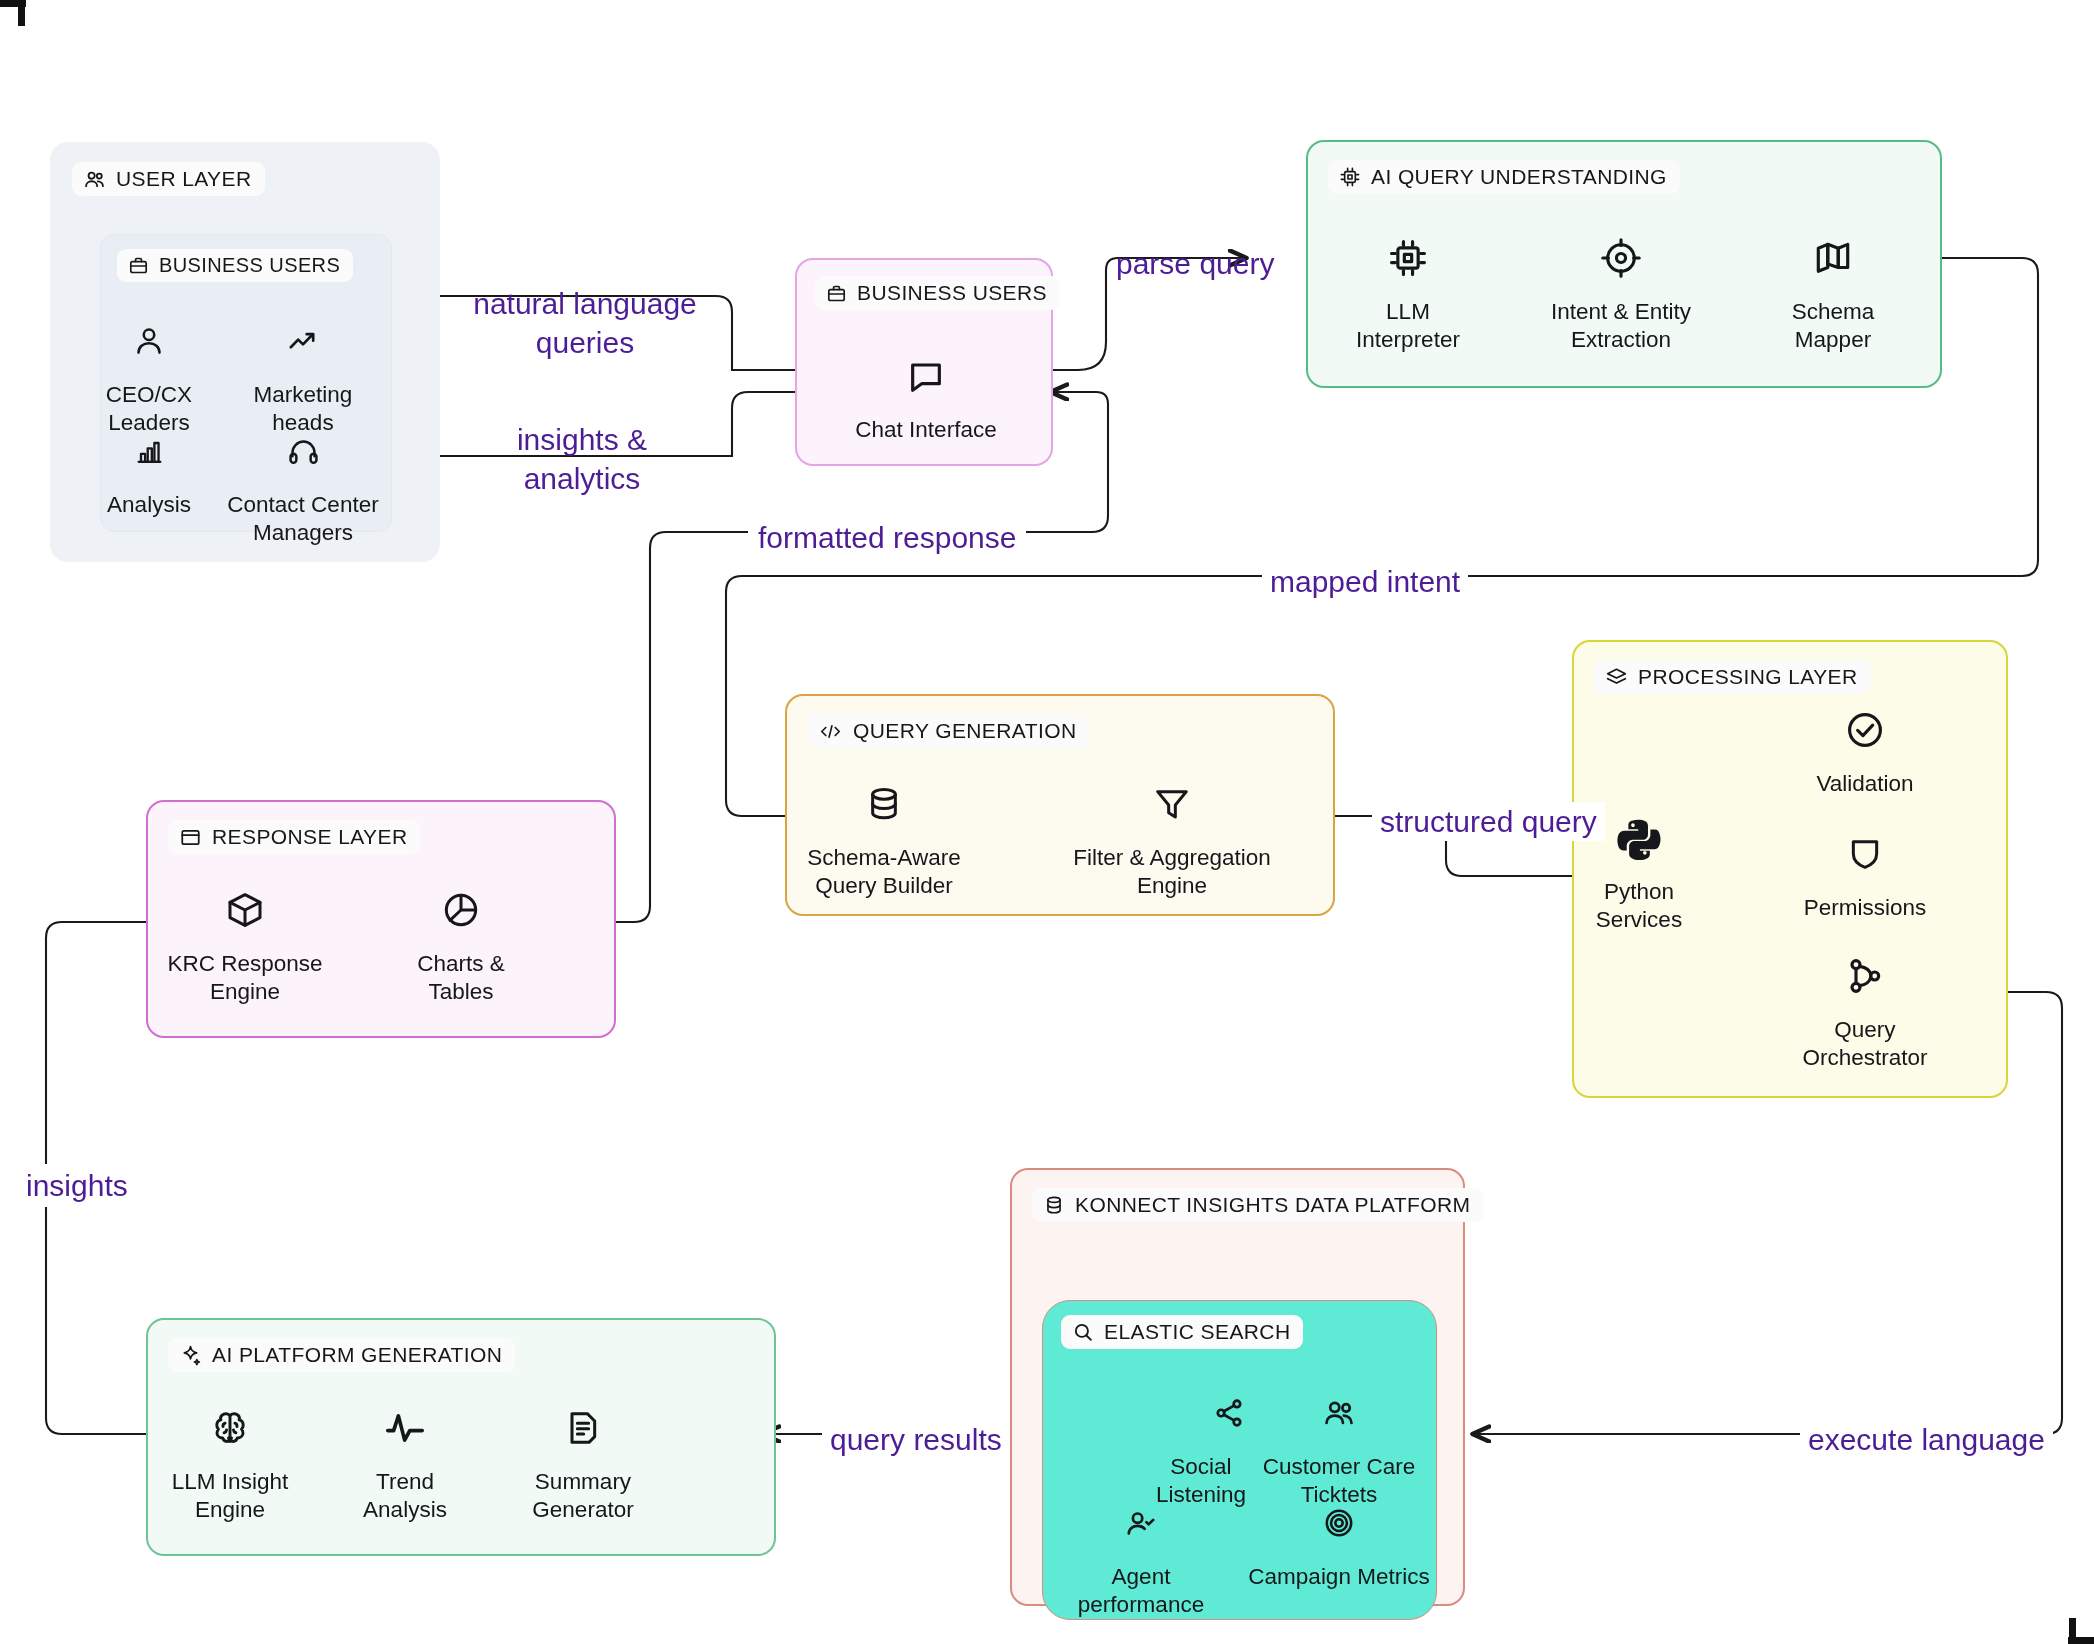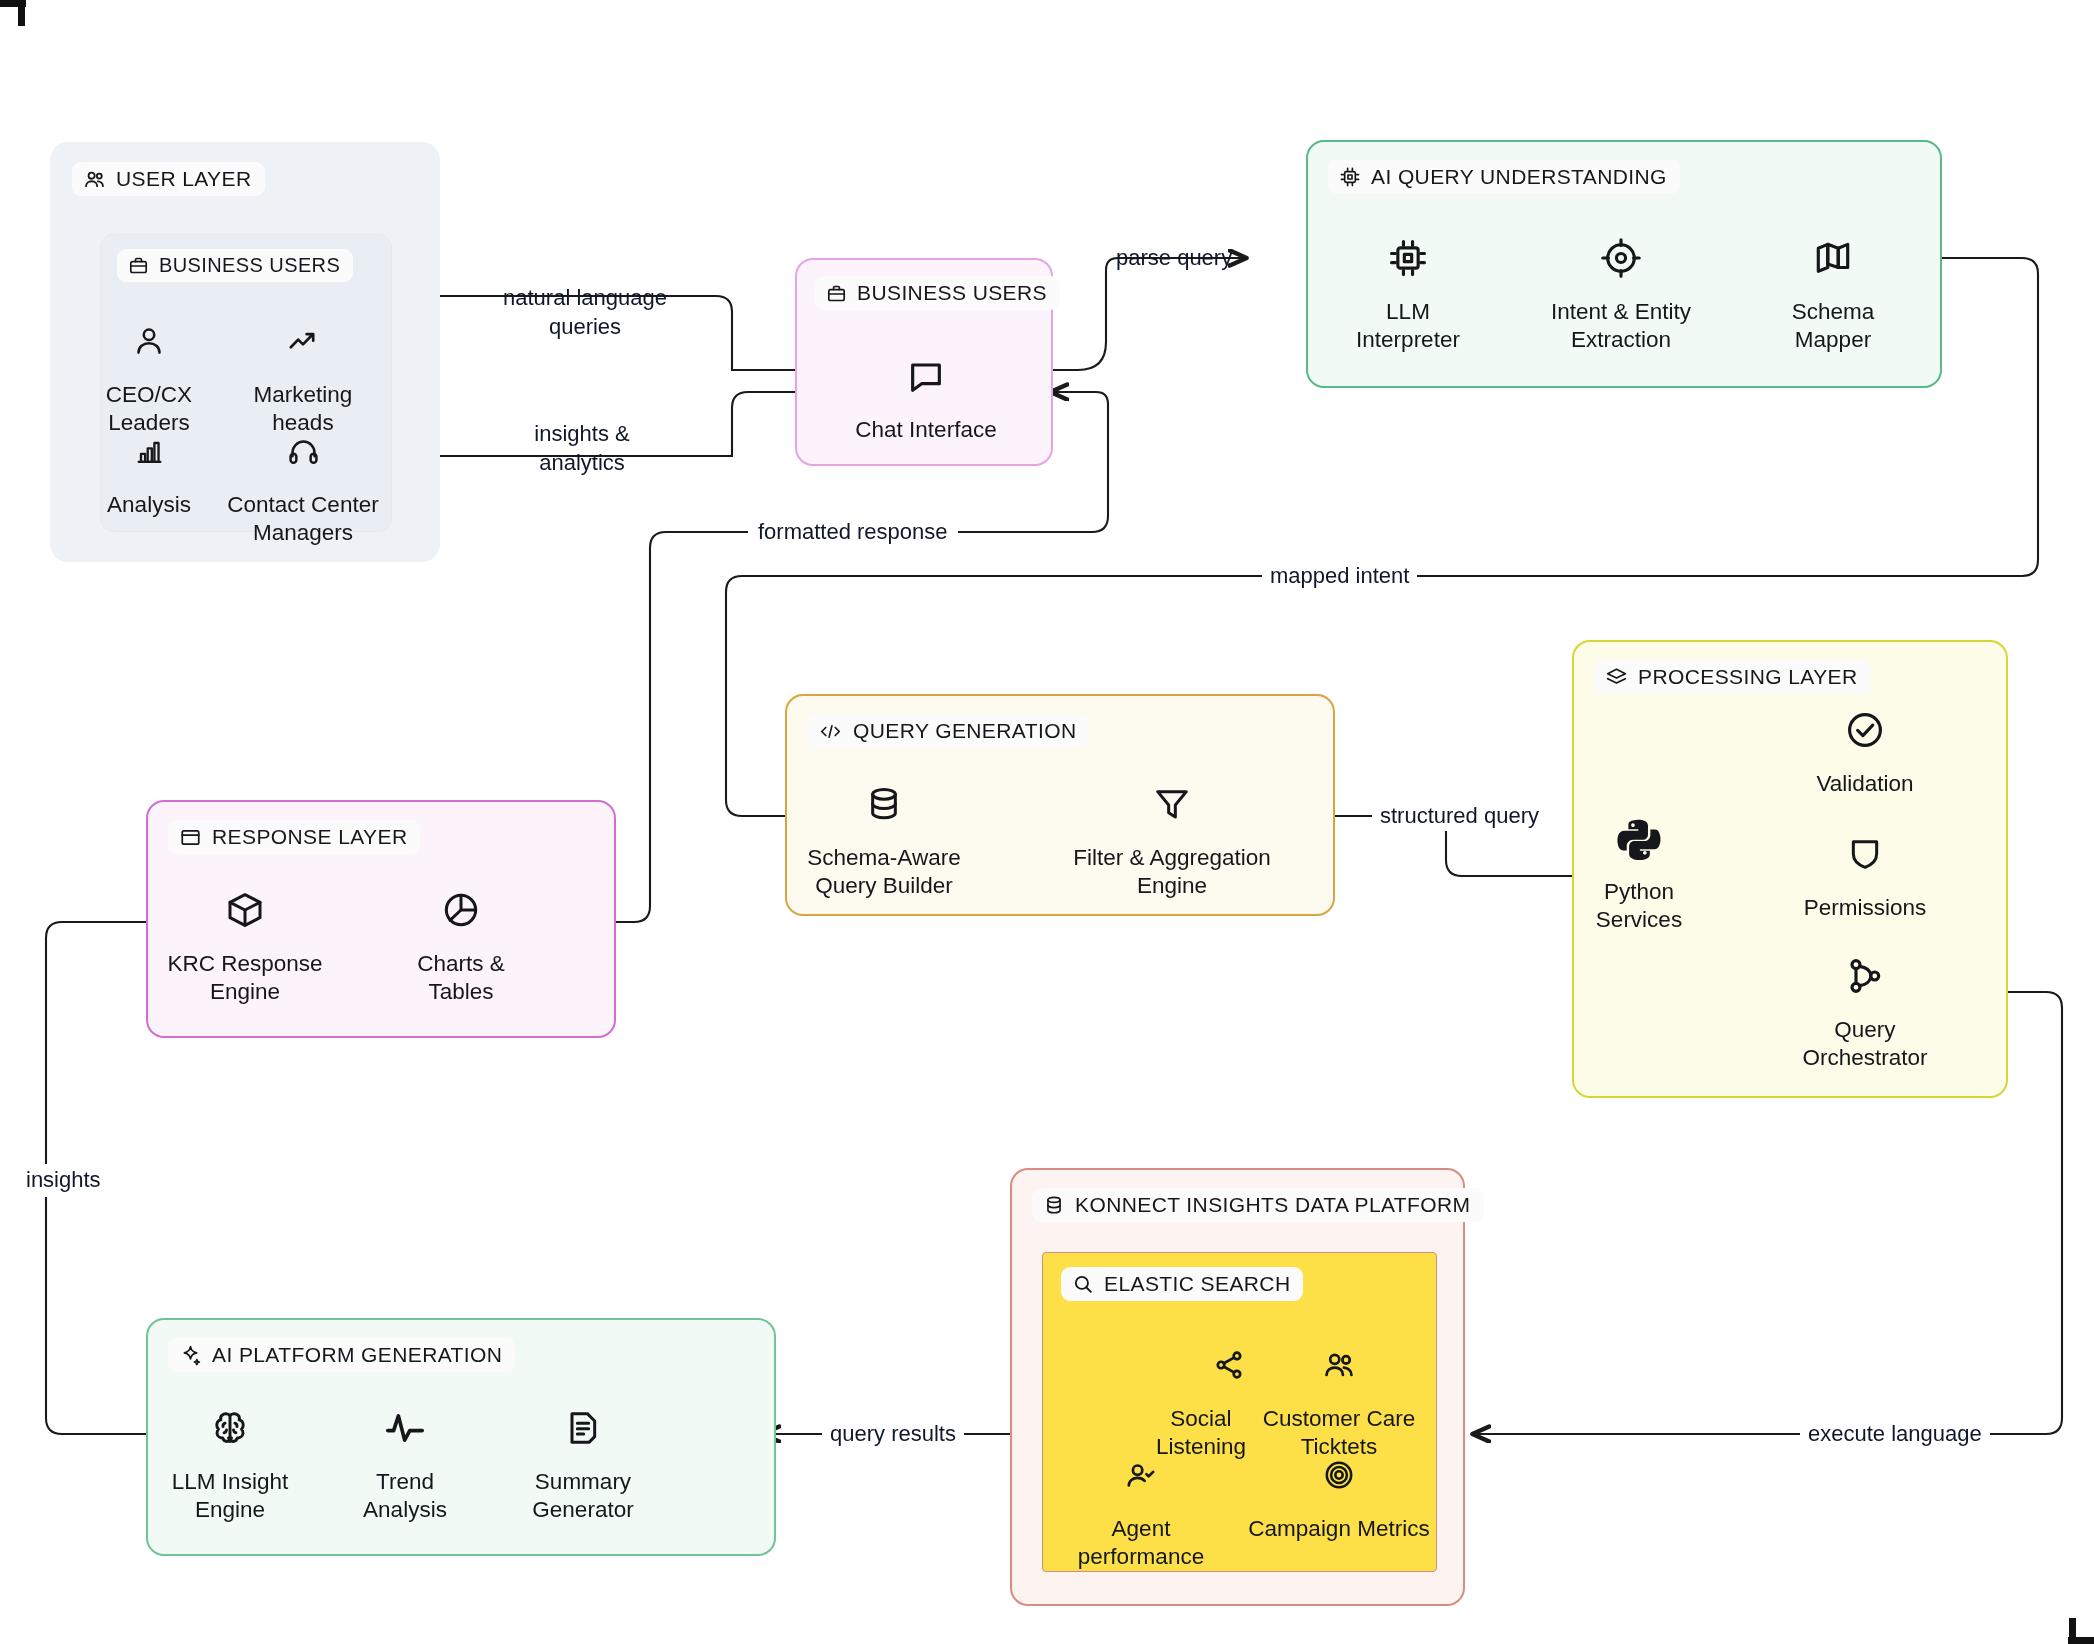--- a/index.html
+++ b/index.html
@@ -63,28 +63,28 @@
   
   .p-user  { background: #eef1f6; }
   .p-inner-user { background: #e9edf4; border: 1px solid #e4e9f1; }
   .p-chat  { background: #fdf3fc; border-color: #e4a4e6; }
   .p-aiqu  { background: #f1faf4; border-color: #57ba88; }
   .p-qgen  { background: #fdfaf0; border-color: #d9a441; }
   .p-proc  { background: #fcfce9; border-color: #d8d634; }
   .p-resp  { background: #fcf3fb; border-color: #cf6fd0; }
   .p-insight { background: #f2faf5; border-color: #6fc395; }
   .p-kidp  { background: #fdf3f1; border-color: #d98c80; }
-  .p-elastic { background: #fde047; border: 1.6px solid #d98c80; border-radius: 4px; }
+  .p-elastic { background: #5eead4; border: 1.6px solid #d98c80; border-radius: 28px; margin-top: 48px; }
 
   
   .elabel {
     position: absolute;
-    font-size: 22px;
+    font-size: 30px;
     line-height: 1.3;
-    color: #0f172a;
+    color: #4c1d95;
     white-space: pre-line;
   }
   .elabel.ctr { text-align: center; }
 </style>
 </head>
 <body>
 
 <div id="stage">
 
   <div class="crop tl-v"></div>

